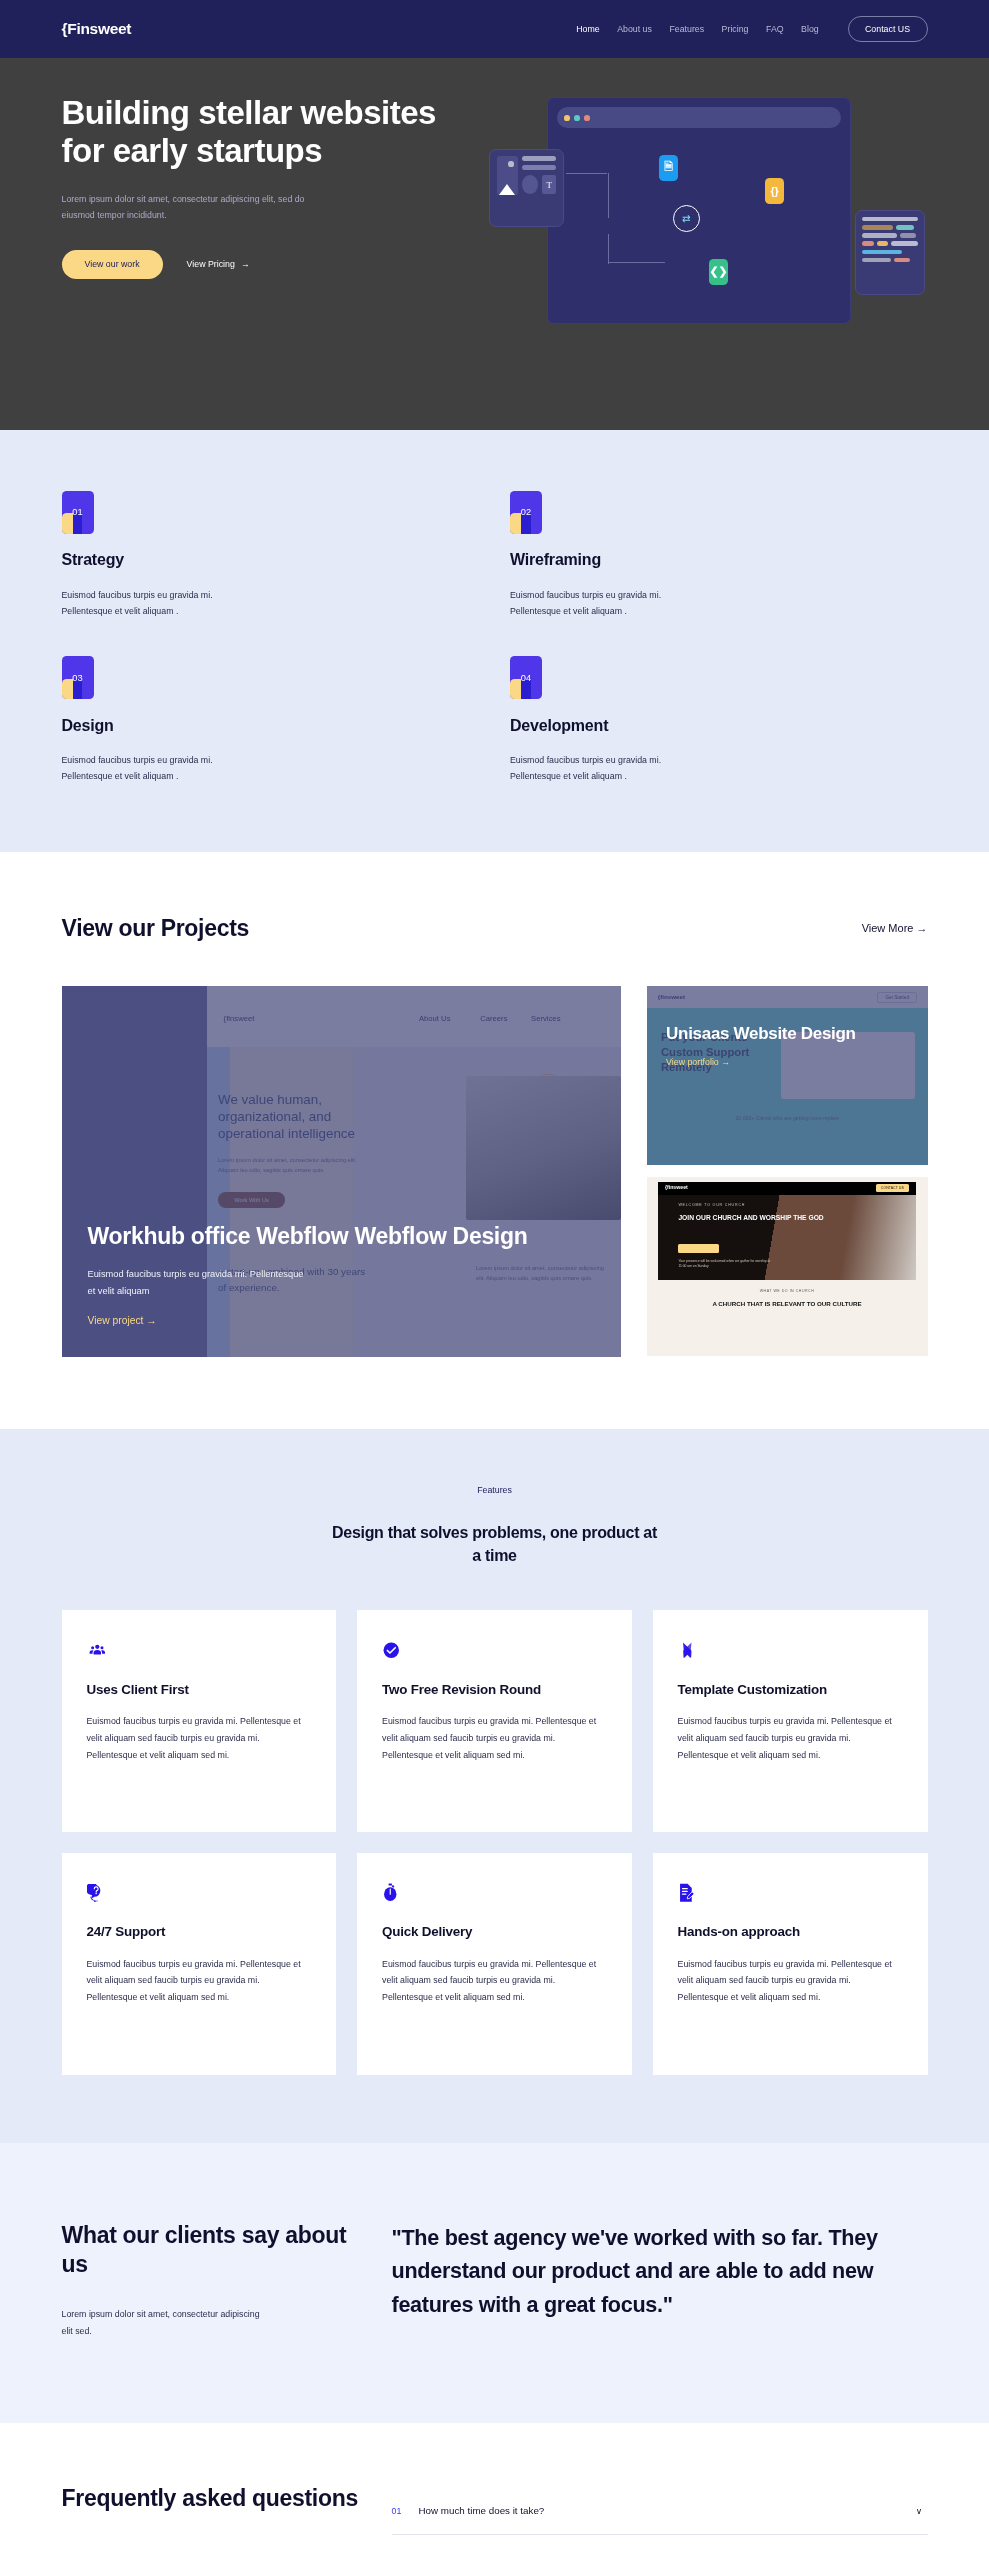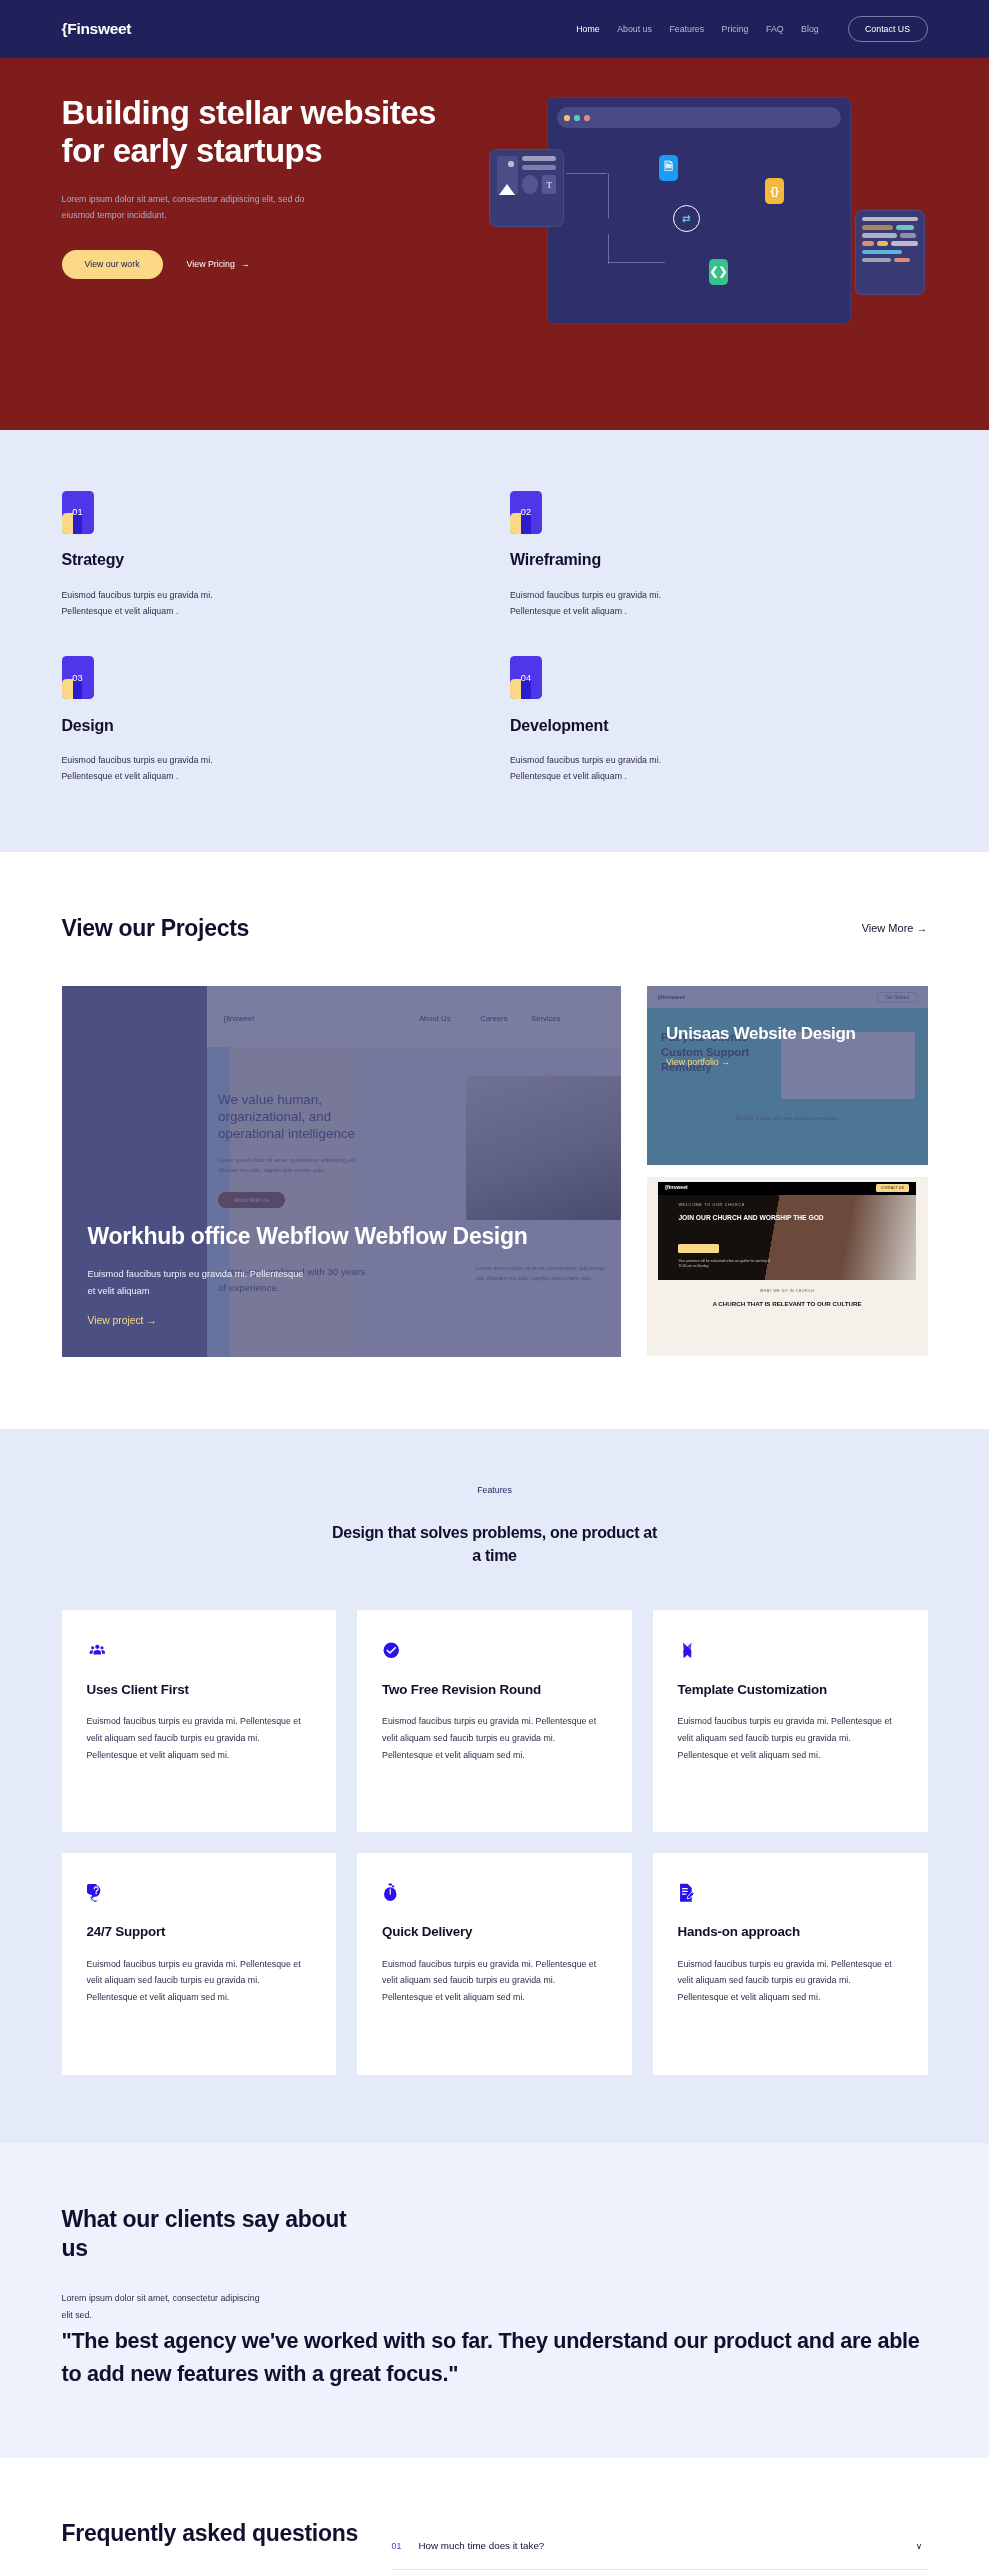--- a/index.html
+++ b/index.html
@@ -17,21 +17,21 @@
   .logo{color:#fff;font-size:15.5px;font-weight:700;letter-spacing:-0.3px;}
   .nav-links{margin-left:auto;display:flex;align-items:center;gap:17.5px;}
   .nav-link{color:#b9bbd4;font-size:8.8px;text-decoration:none;}
   .nav-link.active{color:#ffffff;}
   .nav-cta{
     border:0.5px solid #7b7ea5;border-radius:20.6px;color:#fff;font-size:8.8px;
     padding:7.2px 16.5px;margin-left:11.3px;background:transparent;cursor:pointer;
     font-family:inherit;
   }
   
-  .hero{background:#7f1d1d;padding:20.6px 0 62px;position:relative;overflow:hidden;}
+  .hero{background:#404040;padding:20.6px 0 62px;position:relative;overflow:hidden;}
   .hero-inner{width:866px;margin:0 auto;display:flex;align-items:flex-start;}
   .hero-left{width:412px;padding-top:15.5px;}
   .hero-title{color:#fff;font-size:33px;line-height:1.16;font-weight:700;letter-spacing:-0.5px;}
   .hero-sub{color:#a9abc7;font-size:8.8px;line-height:1.75;margin-top:21.6px;max-width:268px;}
   .hero-btns{margin-top:27px;display:flex;align-items:center;gap:24px;}
   .btn-primary{
     background:#fbd885;color:#20215a;border:none;border-radius:20.6px;
     padding:9.3px 23px;font-size:8.8px;cursor:pointer;font-family:inherit;
   }
   .btn-ghost{color:#fff;font-size:8.8px;text-decoration:none;display:flex;align-items:center;gap:6.2px;}
@@ -124,21 +124,21 @@
   .features{background:#e5eaf9;padding:56px 0 68px;}
   .feat-eyebrow{text-align:center;font-size:8.8px;color:#20215a;}
   .feat-title{text-align:center;font-size:16px;line-height:1.4;font-weight:700;margin:27px auto 17px;max-width:330px;letter-spacing:-0.3px;}
   .feat-grid{width:866px;margin:43px auto 0;display:grid;grid-template-columns:repeat(3,1fr);gap:20.6px;}
   .feat-card{background:#fff;padding:28px 25px 42px;min-height:222px;}
   .feat-icon{color:#2a12ea;height:24px;display:flex;align-items:center;}
   .feat-card-title{font-size:13.4px;font-weight:700;margin-top:18.5px;letter-spacing:-0.2px;line-height:1.35;}
   .feat-card-desc{font-size:8.8px;line-height:1.9;color:#2b2c4a;margin-top:14.4px;}
   
   .testi{background:#eef2fd;padding:62px 0 67px;}
-  .testi-inner{width:866px;margin:0 auto;display:flex;flex-direction:column;}
+  .testi-inner{width:866px;margin:16px auto;display:flex;}
   .testi-left{width:330px;padding-right:41px;}
   .testi-desc{font-size:8.8px;line-height:1.9;color:#2b2c4a;margin-top:28px;max-width:206px;}
   .testi-right{flex:1;}
   .quote{font-size:21.6px;line-height:1.55;font-weight:700;letter-spacing:-0.3px;}
   .testi-foot{display:flex;align-items:center;margin-top:37px;}
   .avatar{width:32px;height:32px;border-radius:50%;background:linear-gradient(160deg,#c9b6a6,#6f4f3c 60%,#2e2119);overflow:hidden;flex:none;}
   .who{margin-left:11.3px;}
   .who-name{font-size:9.8px;font-weight:700;}
   .who-role{font-size:7.7px;color:#55566f;margin-top:5.2px;}
   .arrows{margin-left:auto;display:flex;gap:7.2px;}

